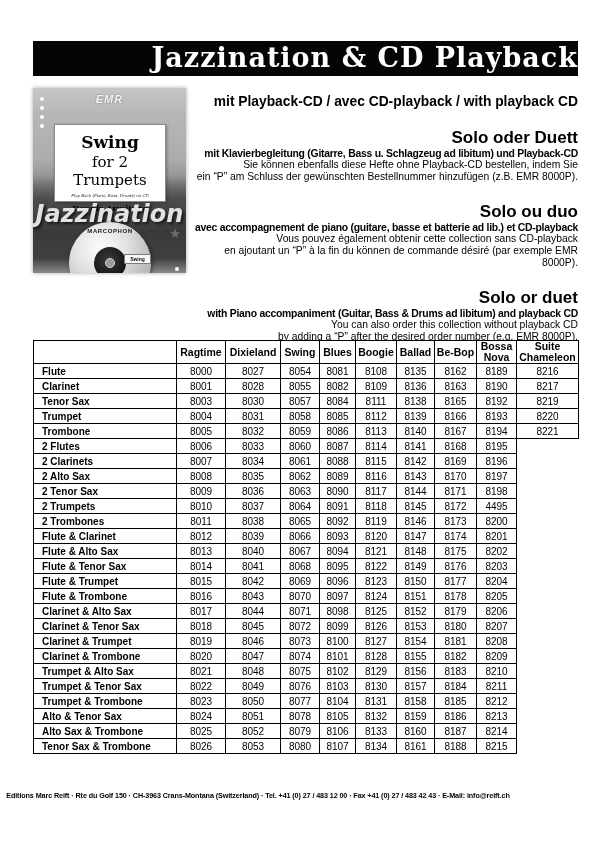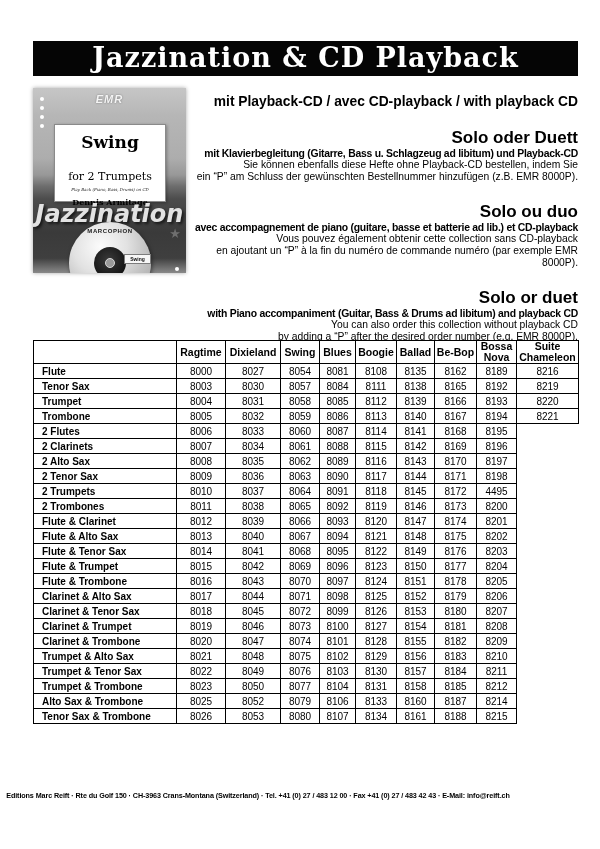--- a/index.html
+++ b/index.html
@@ -2,41 +2,41 @@
 <html><head>
 <meta charset="utf-8">
 <style>
   * { margin:0; padding:0; box-sizing:border-box; }
   html,body { width:600px; height:849px; background:#fff; overflow:hidden;
               font-family:"Liberation Sans", sans-serif; color:#000; }
   .page { position:relative; width:600px; height:849px; background:#fff; }
 
   
   .banner { position:absolute; left:33px; top:41px; width:545px; height:35px;
-            background:#050505; color:#fff; text-align:center;
+            background:#050505; color:#fff; text-align:right;
             font-family:"DejaVu Serif", serif; font-weight:bold;
             font-size:27px; line-height:34px; letter-spacing:1px; }
 
   
   .cover { position:absolute; left:33px; top:88px; width:153px; height:185px;
            background:linear-gradient(180deg,#c6c6c6 0%,#b6b6b6 15%,#adadad 38%,
                       #989898 47%,#6e6e6e 53%,#4c4c4c 60%,#3a3a3a 78%,#3f3f3f 92%,#8a8a8a 100%);
            box-shadow:0 0 4px rgba(0,0,0,.35); overflow:hidden; }
   .holes { position:absolute; display:flex; flex-direction:column; gap:5px; }
   .holes.top { left:7px; top:9px; }
   .holes.bottom { right:7px; top:179px; gap:6px; }
   .hole { width:4px; height:4px; border-radius:50%; background:#fff; }
   .emr-top { position:absolute; left:0; top:5px; width:100%; text-align:center;
              color:#f4f4f4; font-weight:bold; font-style:italic; font-size:11px;
              letter-spacing:1px; text-shadow:0 0 2px rgba(0,0,0,.4); }
   .booklet { position:absolute; left:21px; top:36px; width:112px; height:78px;
              background:#fff; border:1px solid #8a8a8a; text-align:center;
              font-family:"DejaVu Serif", serif; box-shadow:1px 1px 3px rgba(0,0,0,.3); }
   .bk-title { font-size:17px; font-weight:bold; margin-top:7px; }
-  .bk-sub { font-size:11px; margin-top:18px; }
+  .bk-sub { font-size:15px; margin-top:1px; }
   .bk-note { font-size:4px; font-style:italic; margin-top:4px; color:#222; }
   .bk-composer { font-size:8px; font-weight:bold; margin-top:5px; }
   .bk-order { font-size:3.5px; margin-top:6px; color:#333; }
   .jazz { position:absolute; left:0; top:112px; width:100%; text-align:center;
           font-family:"DejaVu Sans", sans-serif; font-style:italic; font-weight:bold;
           font-size:24px; color:#e2e2e2; text-shadow:2px 2px 3px rgba(0,0,0,.65);
           letter-spacing:0px; }
   .star { position:absolute; right:5px; top:138px; font-size:13px; color:#9a9a9a; opacity:.55; }
   .cd { position:absolute; left:36px; top:134px; width:82px; height:82px; border-radius:50%;
         background:radial-gradient(circle at 38% 30%, #fbfbfb 0%, #e2e2e2 35%, #c3c3c3 60%, #a9a9a9 85%, #8f8f8f 100%);
@@ -125,21 +125,21 @@
       <div class="sec-h">Solo oder Duett</div>
       <div class="sec-sub">mit Klavierbegleitung (Gitarre, Bass u. Schlagzeug ad libitum) und Playback-CD</div>
       <div class="sec-b">Sie können ebenfalls diese Hefte ohne Playback-CD bestellen, indem Sie</div>
       <div class="sec-b">ein “P” am Schluss der gewünschten Bestellnummer hinzufügen (z.B. EMR 8000P).</div>
     </div>
 
     <div class="sec">
       <div class="sec-h">Solo ou duo</div>
       <div class="sec-sub">avec accompagnement de piano (guitare, basse et batterie ad lib.) et CD-playback</div>
       <div class="sec-b">Vous pouvez également obtenir cette collection sans CD-playback</div>
-      <div class="sec-b">en ajoutant un “P” à la fin du numéro de commande numéro (par exemple EMR 8000P).</div>
+      <div class="sec-b">en ajoutant un “P” à la fin du können de commande désiré (par exemple EMR 8000P).</div>
     </div>
 
     <div class="sec">
       <div class="sec-h">Solo or duet</div>
       <div class="sec-sub">with Piano accompaniment (Guitar, Bass &amp; Drums ad libitum) and playback CD</div>
       <div class="sec-b">You can also order this collection without playback CD</div>
       <div class="sec-b">by adding a “P” after the desired order number (e.g. EMR 8000P).</div>
     </div>
   </div>
 
@@ -180,20 +180,32 @@
             <td>8027</td>
             <td>8054</td>
             <td>8081</td>
             <td>8108</td>
             <td>8135</td>
             <td>8162</td>
             <td>8189</td>
             <td>8216</td>
           </tr>
           <tr>
+            <td class="lbl">Clarinet</td>
+            <td>8001</td>
+            <td>8028</td>
+            <td>8055</td>
+            <td>8082</td>
+            <td>8109</td>
+            <td>8136</td>
+            <td>8163</td>
+            <td>8190</td>
+            <td>8217</td>
+          </tr>
+          <tr>
             <td class="lbl">Tenor Sax</td>
             <td>8003</td>
             <td>8030</td>
             <td>8057</td>
             <td>8084</td>
             <td>8111</td>
             <td>8138</td>
             <td>8165</td>
             <td>8192</td>
             <td>8219</td>
@@ -432,20 +444,32 @@
             <td>8050</td>
             <td>8077</td>
             <td>8104</td>
             <td>8131</td>
             <td>8158</td>
             <td>8185</td>
             <td>8212</td>
             <td class="nocell"></td>
           </tr>
           <tr>
+            <td class="lbl">Alto &amp; Tenor Sax</td>
+            <td>8024</td>
+            <td>8051</td>
+            <td>8078</td>
+            <td>8105</td>
+            <td>8132</td>
+            <td>8159</td>
+            <td>8186</td>
+            <td>8213</td>
+            <td class="nocell"></td>
+          </tr>
+          <tr>
             <td class="lbl">Alto Sax &amp; Trombone</td>
             <td>8025</td>
             <td>8052</td>
             <td>8079</td>
             <td>8106</td>
             <td>8133</td>
             <td>8160</td>
             <td>8187</td>
             <td>8214</td>
             <td class="nocell"></td>

